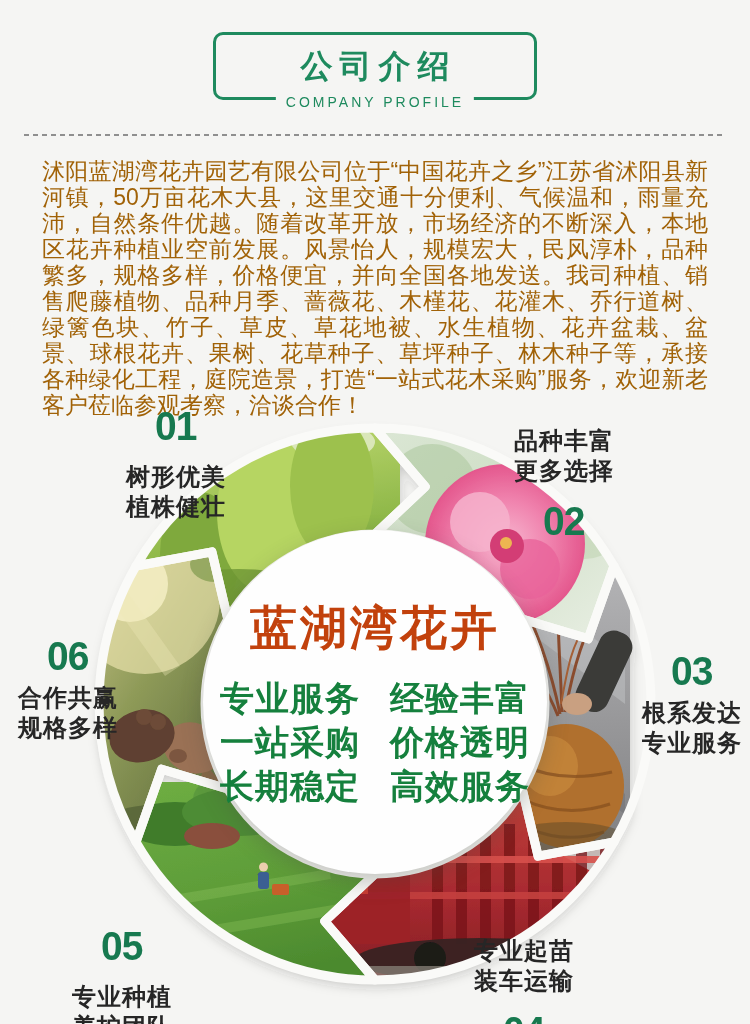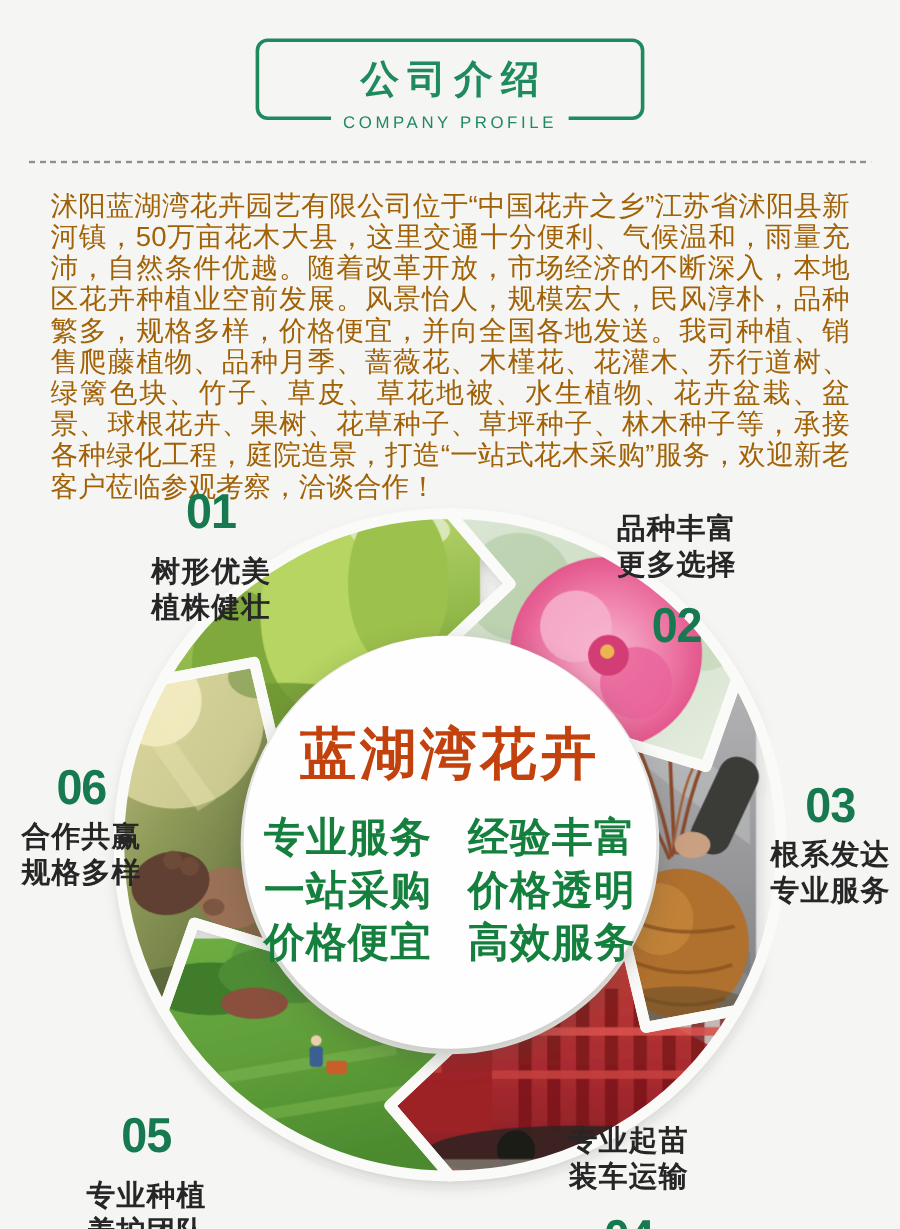--- a/index.html
+++ b/index.html
@@ -247,21 +247,21 @@
       <div class="brand">蓝湖湾花卉</div>
       <div class="c-row">
         <span>专业服务</span>
         <span>经验丰富</span>
       </div>
       <div class="c-row">
         <span>一站采购</span>
         <span>价格透明</span>
       </div>
       <div class="c-row">
-        <span>价格便宜</span>
+        <span>长期稳定</span>
         <span>高效服务</span>
       </div>
     </div>
 
     <div class="feat row" id="f1">
       <span class="num">01</span>
       <span class="txt">
         <span>树形优美</span><br>
         <span>植株健壮</span>
       </span>

